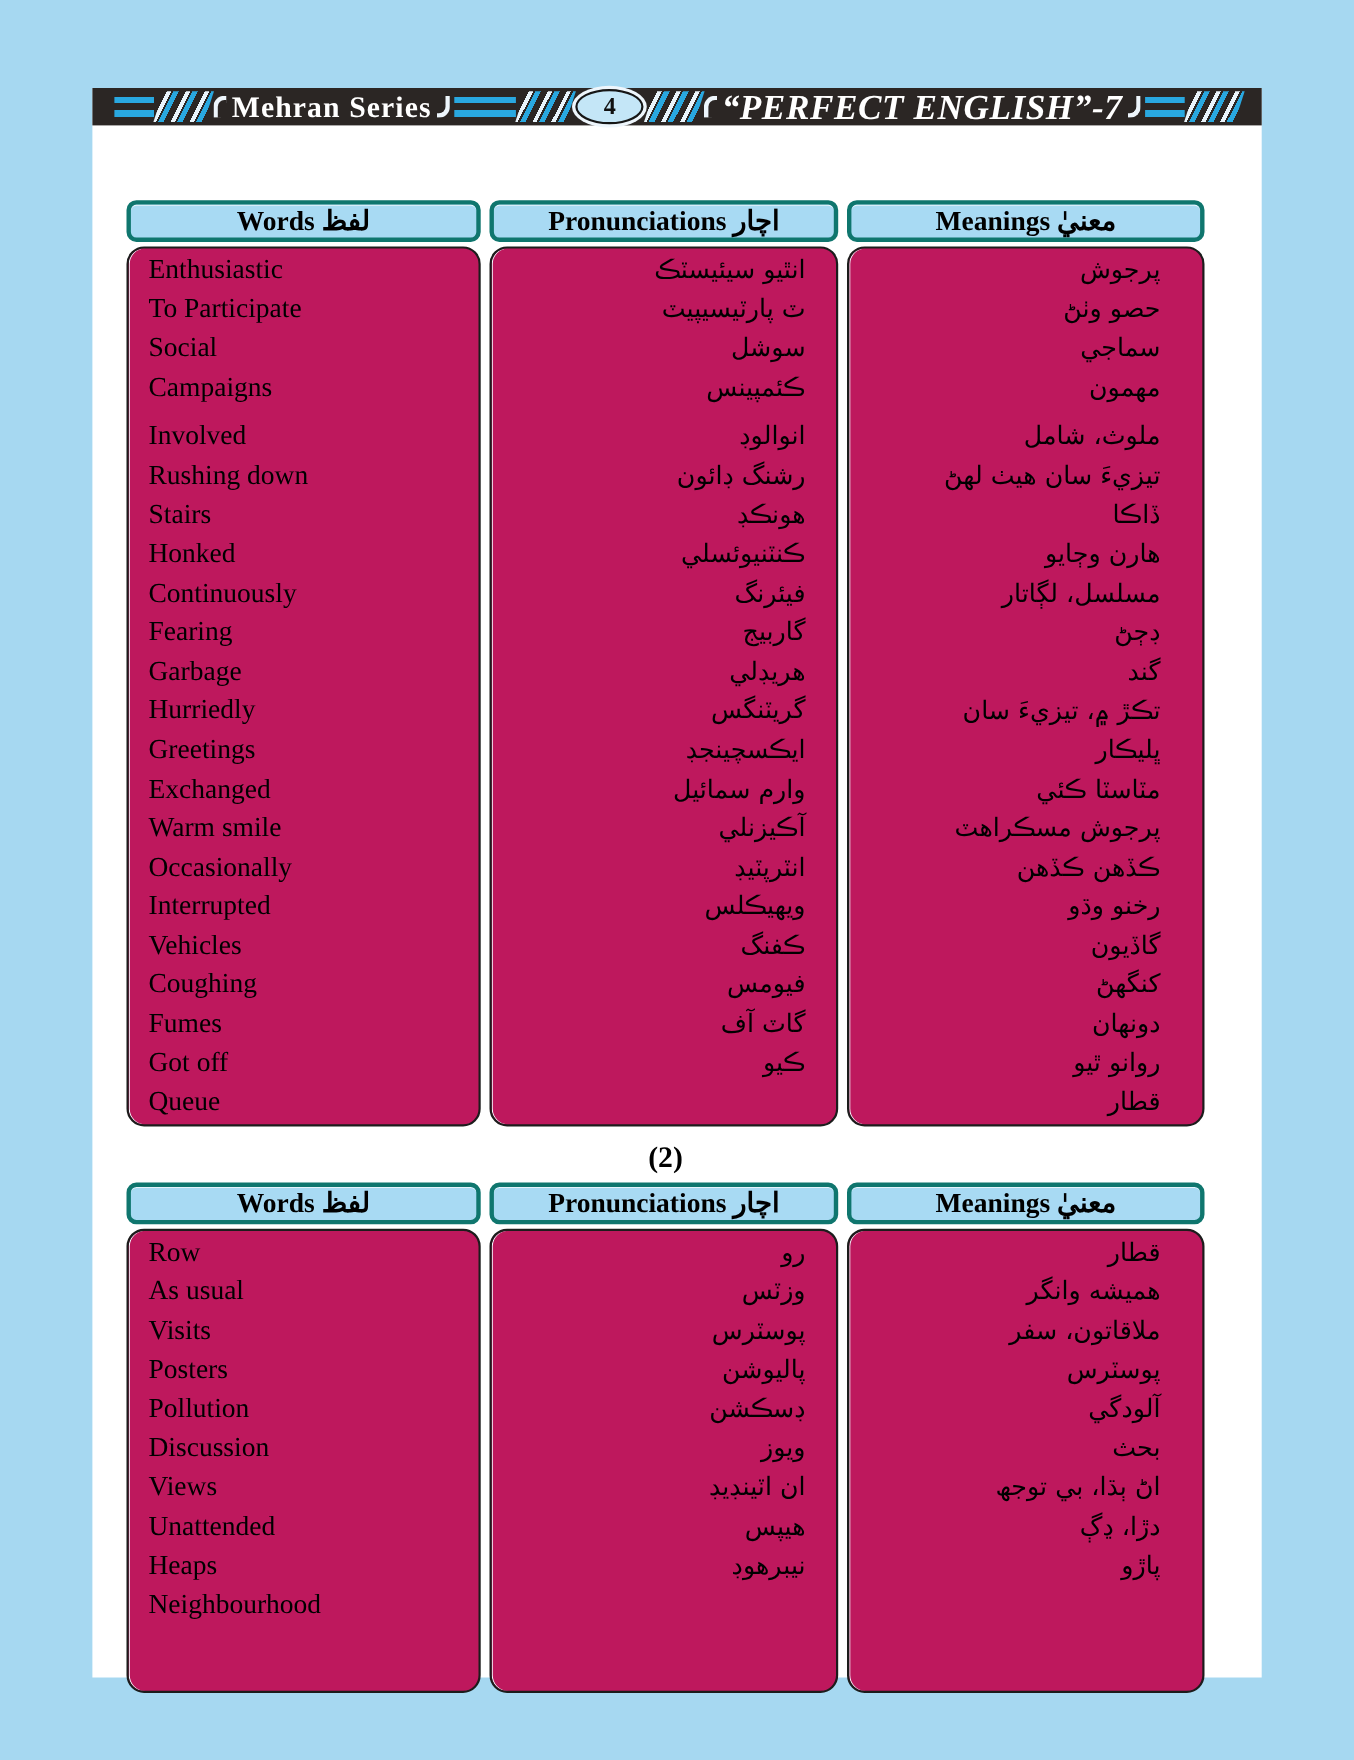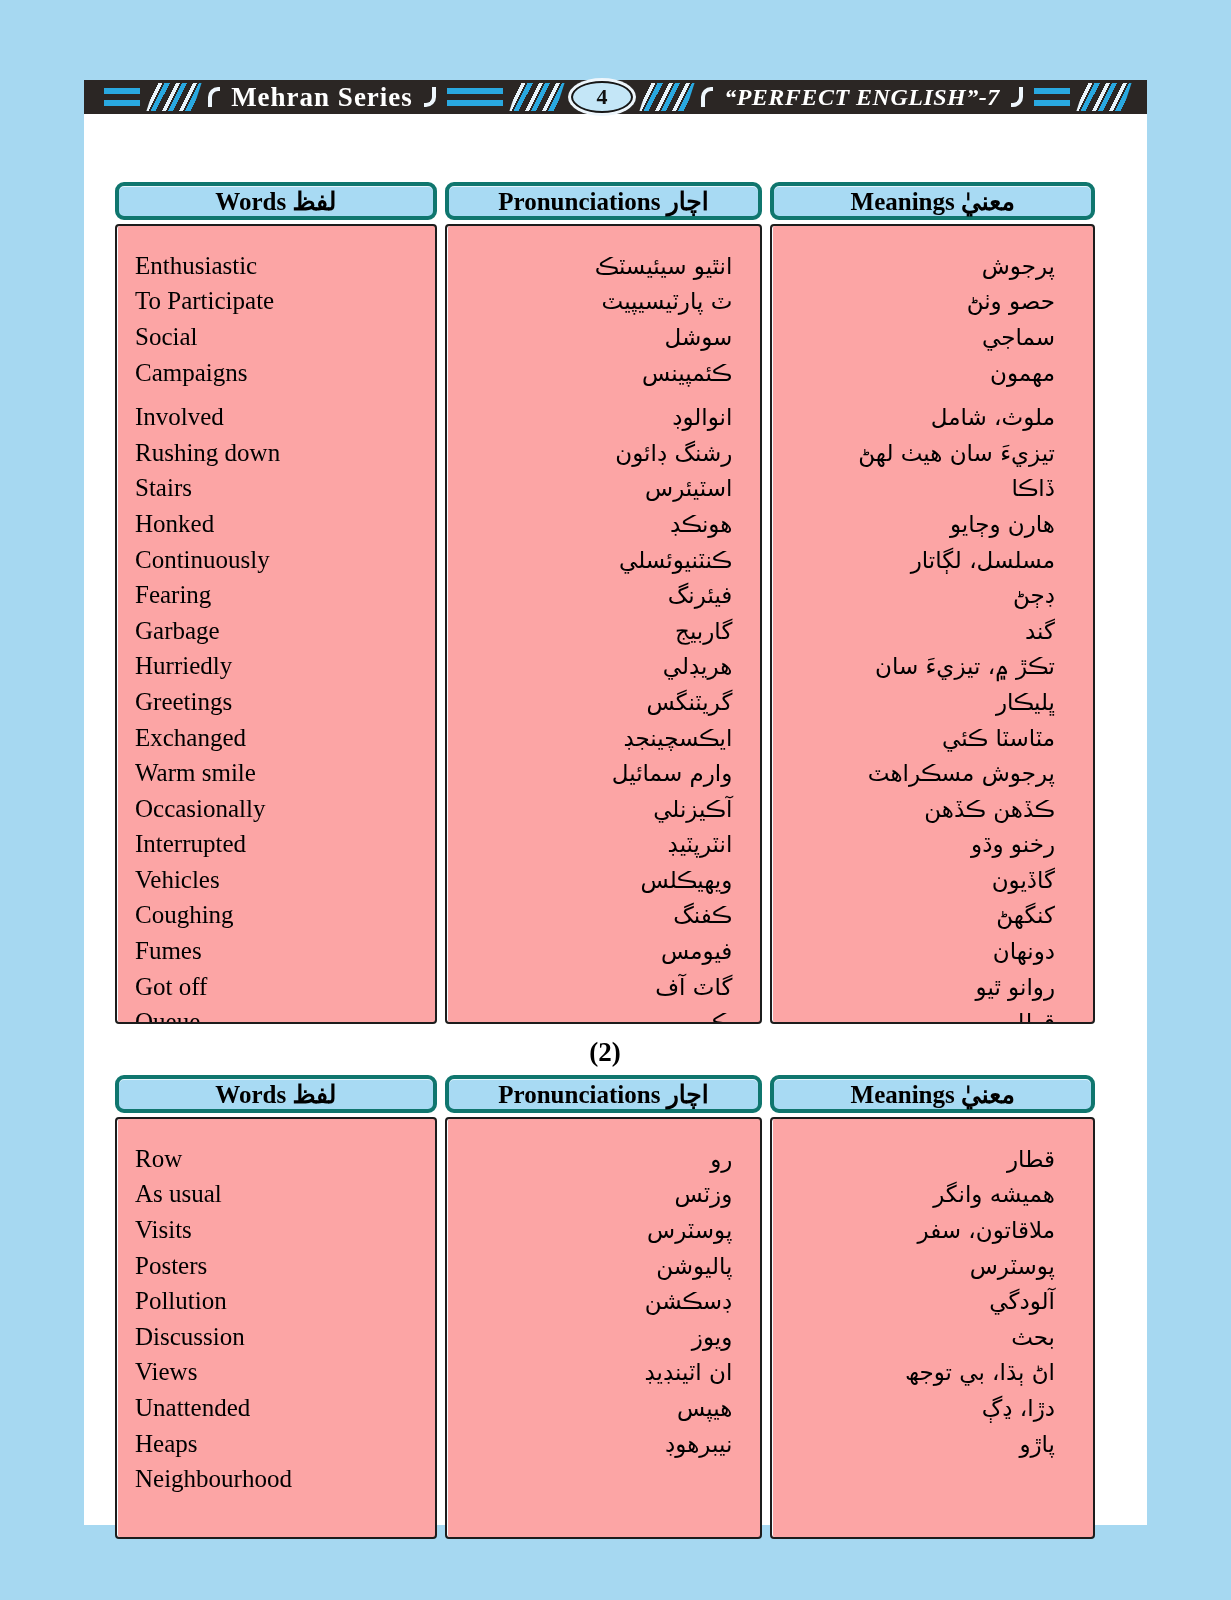--- a/index.html
+++ b/index.html
@@ -32,21 +32,21 @@
       #29a8e0 9px 14px, transparent 14px 17px);
   }
   .brk{width:12px;height:20px;box-sizing:border-box;}
   .brk.open{border-left:4px solid #eef6fc;border-top:4px solid #eef6fc;border-radius:10px 0 0 0;}
   .brk.close{border-right:4px solid #eef6fc;border-bottom:4px solid #eef6fc;border-radius:0 0 10px 0;}
   .series-title{
     color:#ffffff;font-weight:bold;font-size:27px;letter-spacing:1px;
     font-family:"Liberation Serif", serif;white-space:nowrap;
   }
   .book-title{
-    color:#ffffff;font-weight:bold;font-style:italic;font-size:24px;
+    color:#ffffff;font-weight:bold;font-style:italic;font-size:32px;
     font-family:"Liberation Serif", serif;white-space:nowrap;letter-spacing:.5px;
   }
   .page-oval{
     width:58px;height:28px;border-radius:50%;
     background:#c4e6f7;border:2px solid #161616;
     box-shadow:0 0 0 3px #eef6fc;
     display:flex;align-items:center;justify-content:center;
     font-weight:bold;font-size:22px;color:#111;flex:none;
   }
   
@@ -58,23 +58,23 @@
   .thead{margin-top:34px;}
   .thead .hcell{
     height:38px;box-sizing:border-box;
     background:#a8daf3;border:4px solid #0f766e;border-radius:9px;
     display:flex;align-items:center;justify-content:center;
     font-weight:bold;font-size:25px;color:#000;
     box-shadow:inset 0 1px 0 #e6f4fc;
   }
   .tbody{margin-top:4px;}
   .col{
-    box-sizing:border-box;background:#fca5a5;
-    border:2px solid #1c1c1c;border-radius:4px;
-    padding:22px 0;overflow:hidden;
+    box-sizing:border-box;background:#be185d;
+    border:2px solid #1c1c1c;border-radius:16px;
+    padding:2px 0;overflow:hidden;
     box-shadow:inset 1px 0 0 #f3fafe;
   }
   .t1 .col{height:800px;}
   .t2 .col{height:422px;}
   .cell{height:35.6px;display:flex;align-items:center;box-sizing:border-box;}
   .t1 .col .cell:nth-of-type(5){margin-top:9px;}
   .cell-en{padding-left:18px;font-size:25px;color:#000;font-family:"Liberation Serif", serif;}
   .cell-sd{
     direction:rtl;justify-content:flex-start;
     font-size:23px;color:#000;font-family:"DejaVu Sans", sans-serif;
@@ -145,21 +145,20 @@
             <div class="cell cell-en">Queue</div>
           </div>
         <div class="col w2 pron">
 
         <div class="cell cell-sd">انٿيو سيئيسٽڪ</div>
             <div class="cell cell-sd">ٽ پارٽيسيپيٽ</div>
             <div class="cell cell-sd">سوشل</div>
             <div class="cell cell-sd">ڪئمپينس</div>
             <div class="cell cell-sd">انوالوڊ</div>
             <div class="cell cell-sd">رشنگ ڊائون</div>
-            <div class="cell cell-sd">اسٽيئرس</div>
             <div class="cell cell-sd">هونڪڊ</div>
             <div class="cell cell-sd">ڪنٽنيوئسلي</div>
             <div class="cell cell-sd">فيئرنگ</div>
             <div class="cell cell-sd">گاربيج</div>
             <div class="cell cell-sd">هريڊلي</div>
             <div class="cell cell-sd">گريٽنگس</div>
             <div class="cell cell-sd">ايڪسچينجڊ</div>
             <div class="cell cell-sd">وارم سمائيل</div>
             <div class="cell cell-sd">آڪيزنلي</div>
             <div class="cell cell-sd">انٽرپٽيڊ</div>

